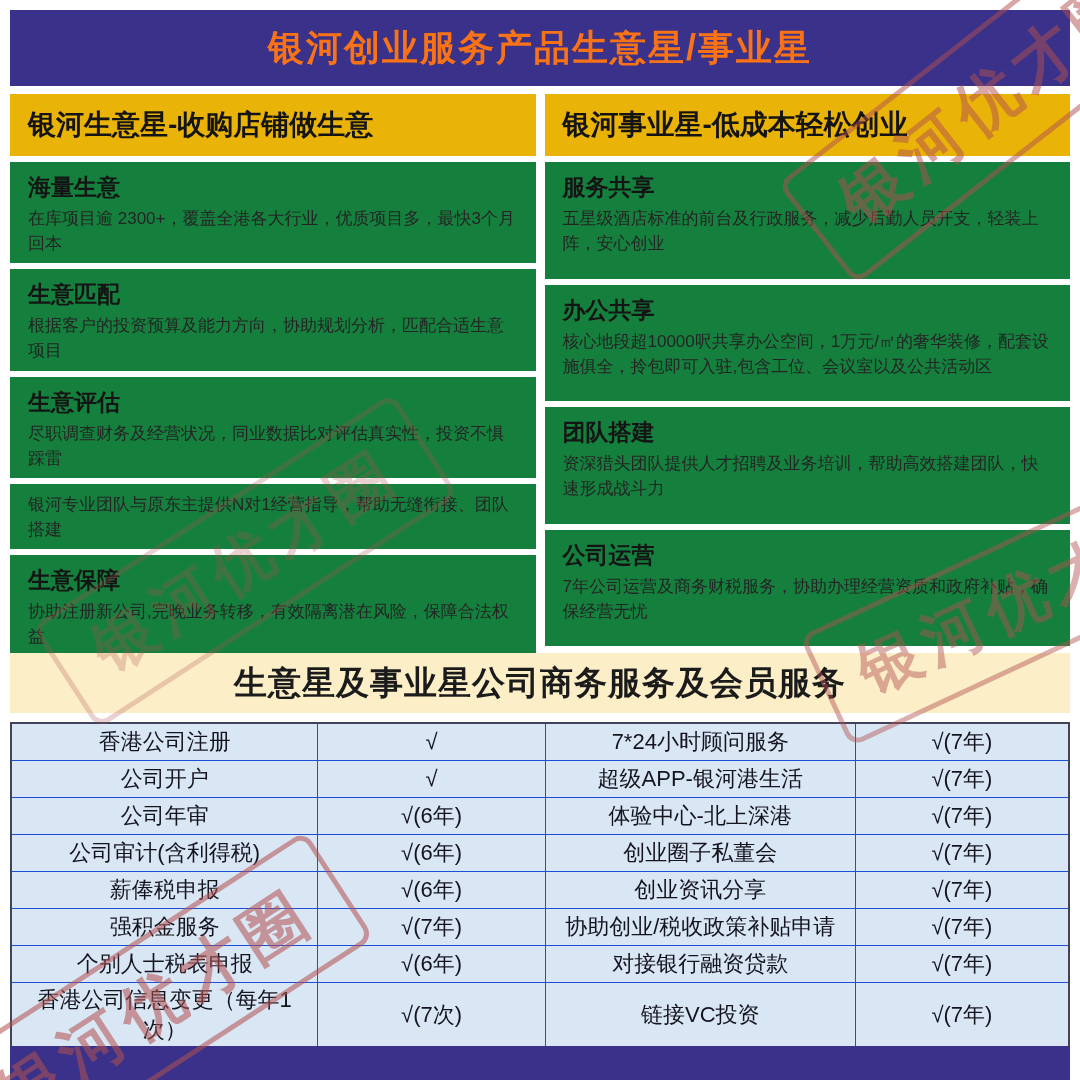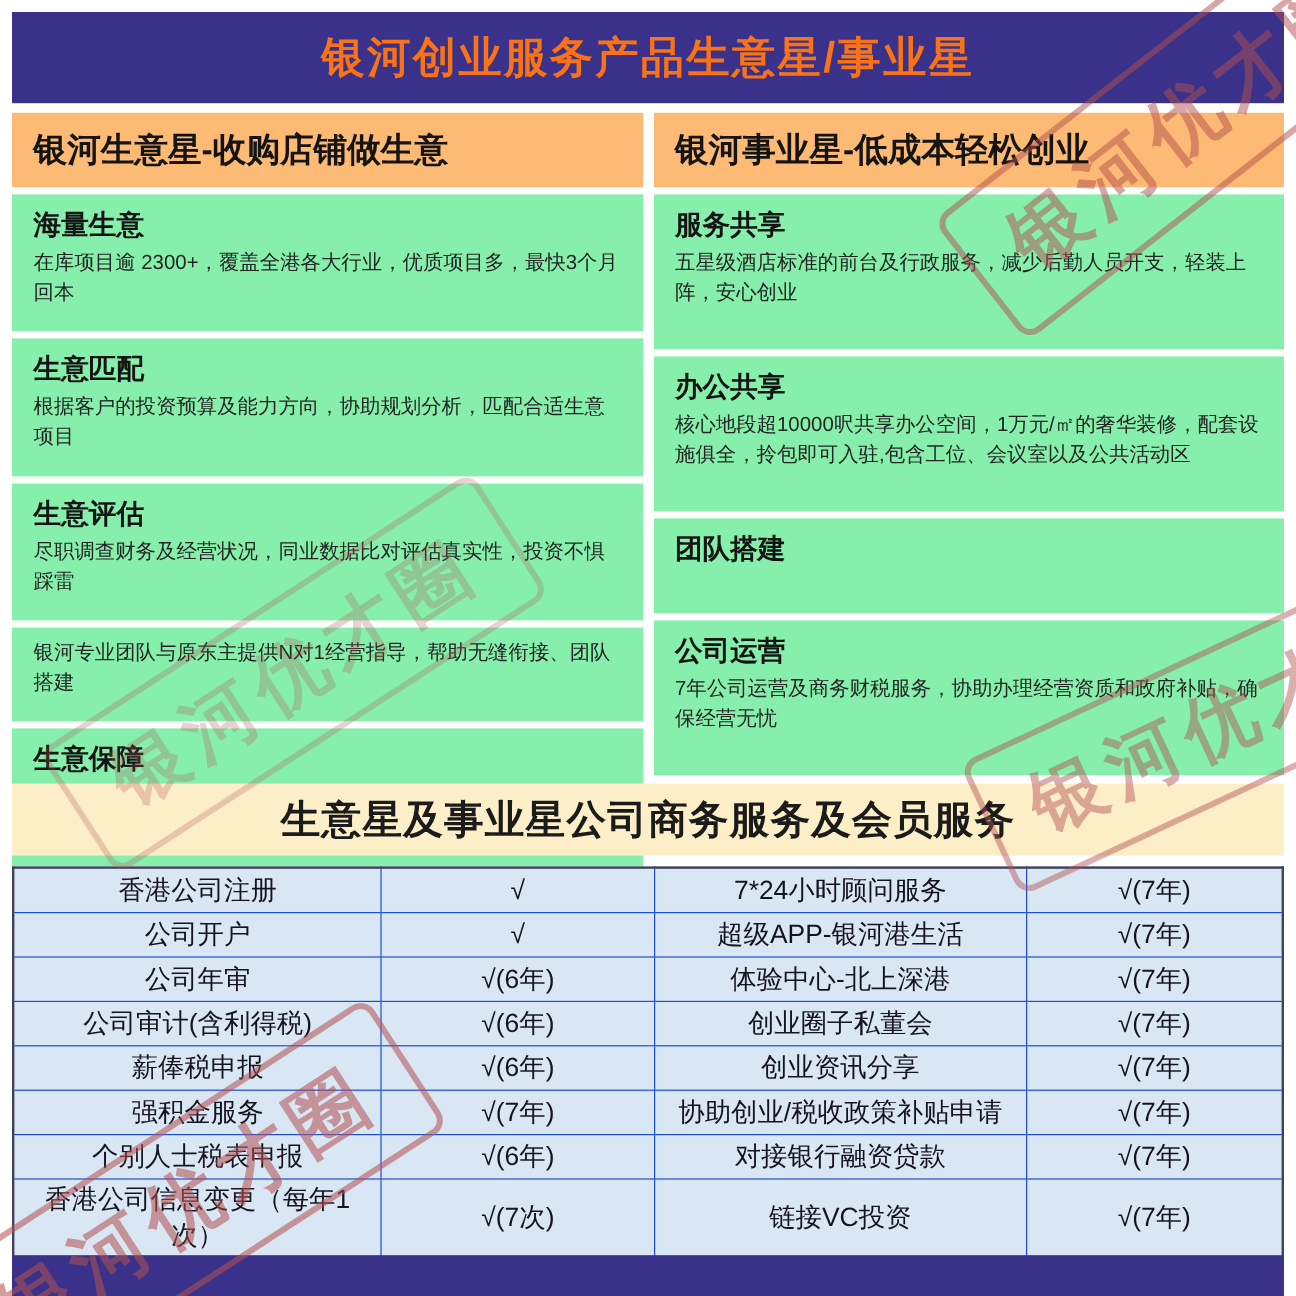--- a/index.html
+++ b/index.html
@@ -10,24 +10,24 @@
   
   .header-bar{
     position:absolute;left:10px;top:10px;right:10px;height:76px;
     background:#39318a;display:flex;align-items:center;justify-content:center;
   }
   .header-title{color:#f97316;font-size:36px;font-weight:700;letter-spacing:2px;}
   
   .cols{position:absolute;left:10px;top:94px;right:10px;height:552px;display:flex;gap:9px;}
   .col{flex:1 1 0;display:flex;flex-direction:column;gap:6px;}
   .col-title{
-    background:#fdba74;padding:12px 18px;font-size:28px;font-weight:700;color:#141414;
+    background:#eab308;padding:12px 18px;font-size:28px;font-weight:700;color:#141414;
     display:flex;align-items:center;
   }
-  .sec{background:#86efac;padding:8px 18px 20px;flex:1 1 auto;}
+  .sec{background:#15803d;padding:8px 18px 7px;flex:1 1 auto;}
   .sec-h{font-size:23px;font-weight:700;color:#141414;margin:2px 0 3px;}
   .sec-b{font-size:17px;line-height:1.48;color:#242424;}
   
   .banner{
     position:absolute;left:10px;top:653px;right:10px;height:60px;background:#fcefc7;
     display:flex;align-items:center;justify-content:center;
   }
   .banner-title{font-size:33px;font-weight:700;color:#1b1b1b;letter-spacing:1px;}
   
   .svc-table{
@@ -90,20 +90,21 @@
         <div class="sec">
           <div class="sec-h">服务共享</div>
           <div class="sec-b">五星级酒店标准的前台及行政服务，减少后勤人员开支，轻装上阵，安心创业</div>
         </div>
         <div class="sec">
           <div class="sec-h">办公共享</div>
           <div class="sec-b">核心地段超10000呎共享办公空间，1万元/㎡的奢华装修，配套设施俱全，拎包即可入驻,包含工位、会议室以及公共活动区</div>
         </div>
         <div class="sec">
           <div class="sec-h">团队搭建</div>
+          <div class="sec-b">资深猎头团队提供人才招聘及业务培训，帮助高效搭建团队，快速形成战斗力</div>
         </div>
         <div class="sec">
           <div class="sec-h">公司运营</div>
           <div class="sec-b">7年公司运营及商务财税服务，协助办理经营资质和政府补贴，确保经营无忧</div>
         </div>
       </div>
     </div>
 
   <div class="banner">
     <div class="banner-title">生意星及事业星公司商务服务及会员服务</div>

